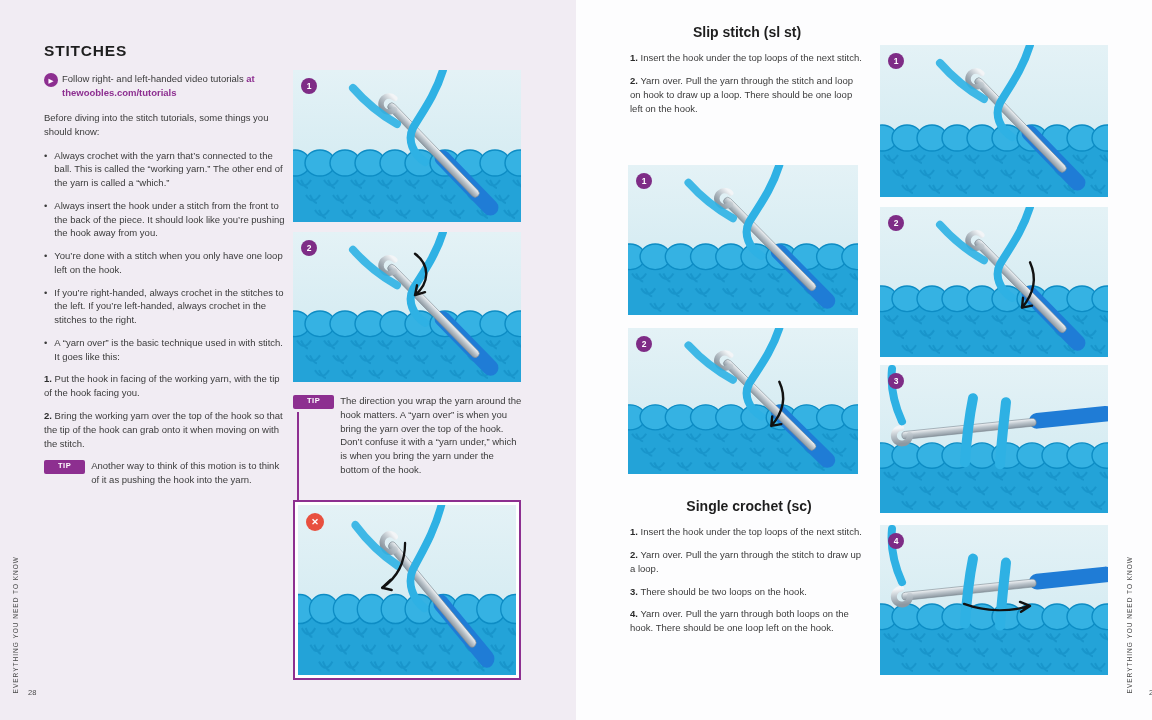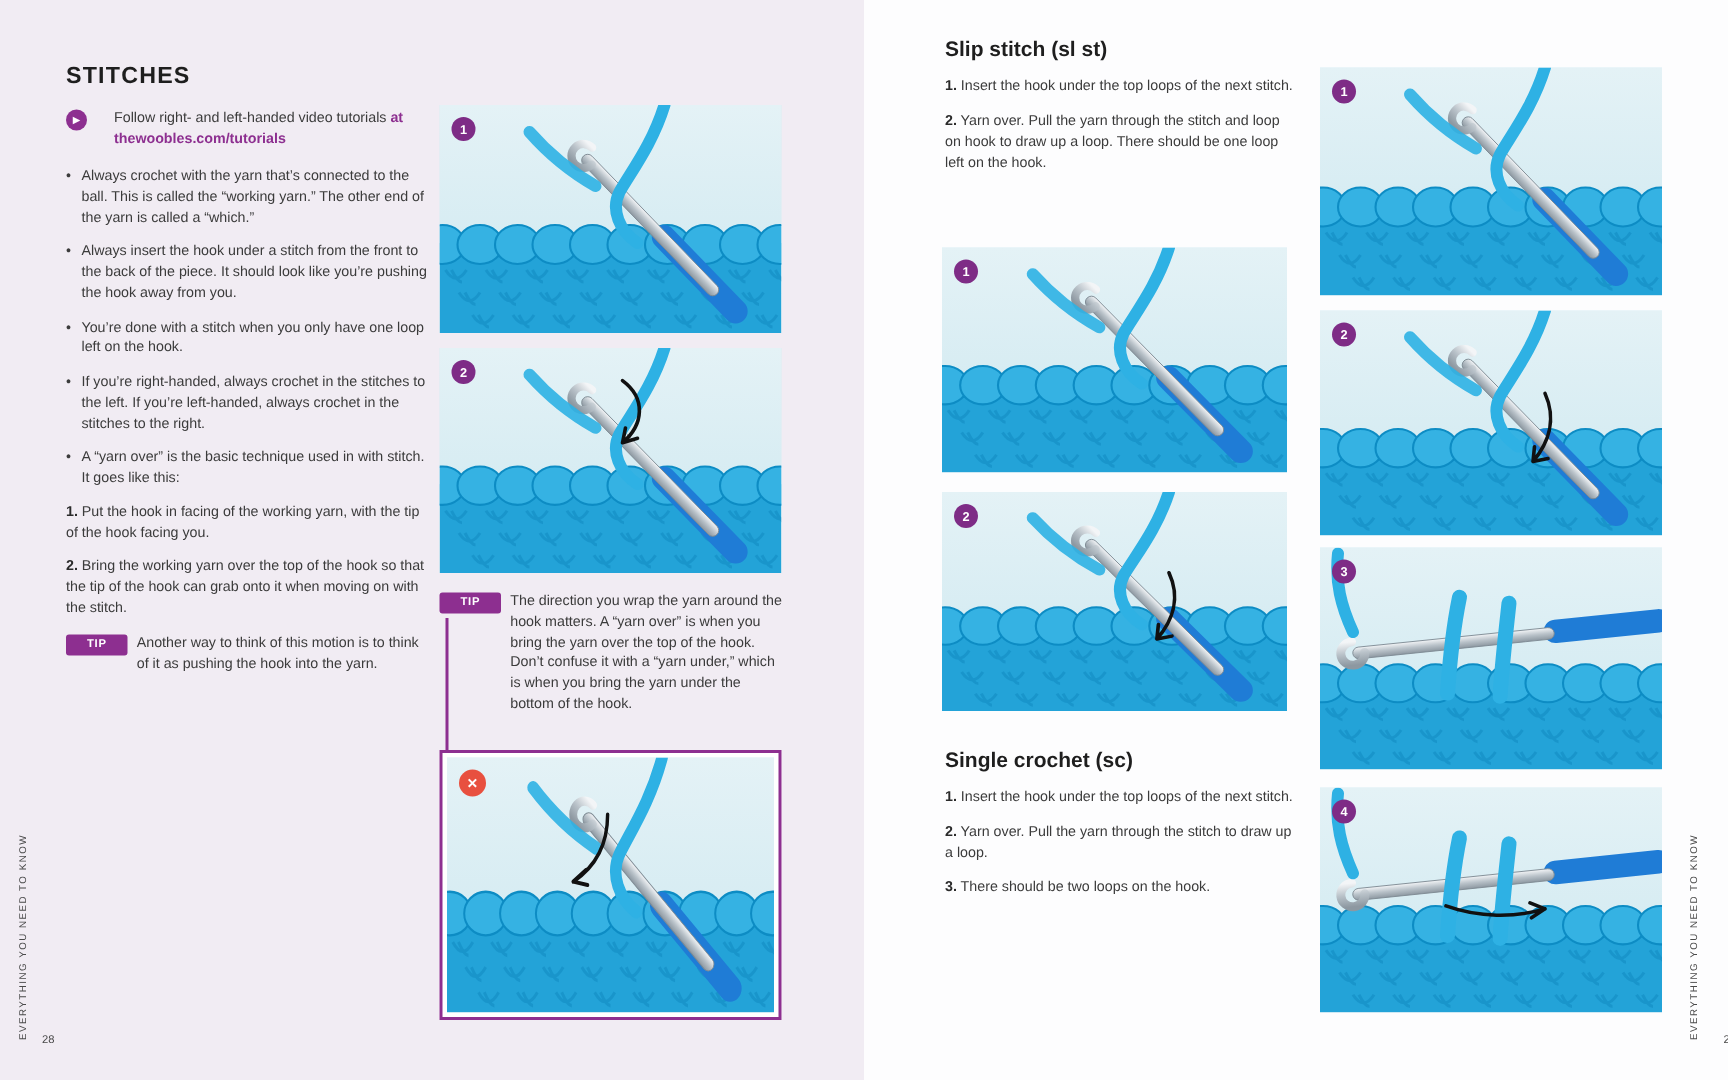--- a/index.html
+++ b/index.html
@@ -4,21 +4,21 @@
 <style>
   html,body{margin:0;padding:0;}
   body{width:1152px;height:720px;position:relative;font-family:"Liberation Sans",sans-serif;background:#e9e4ea;overflow:hidden;}
   .page{position:absolute;top:0;height:720px;width:576px;}
   .page-left{left:0;background:#f1ecf3;}
   .page-right{left:576px;background:#fdfdfe;}
 
   
   .lp-text{position:absolute;left:44px;top:40px;width:244px;color:#3b3b3b;font-size:9.5px;line-height:1.45;}
   .book-title{font-size:15.5px;font-weight:700;letter-spacing:.8px;color:#1e1e1e;margin:0 0 10px 0;}
-  .video-row{display:flex;gap:18px;margin-bottom:11px;}
+  .video-row{display:flex;gap:4px;margin-bottom:11px;}
   .play-icon{flex:0 0 14px;width:14px;height:14px;border-radius:50%;background:#8d2f90;color:#fff;display:flex;align-items:center;justify-content:center;font-size:6.5px;margin-top:1px;}
   .video-note{color:#3b3b3b;}
   .video-link{color:#8d2f90;font-weight:700;cursor:pointer;}
   .para{margin:0 0 10px 0;}
   .bullet-row{display:flex;gap:7px;margin-bottom:9px;}
   .bullet-dot{flex:0 0 auto;font-size:9.5px;line-height:1.45;}
   .step{margin:0 0 9px 0;}
   .step b{color:#2b2b2b;}
   .tip-row{display:flex;gap:6px;align-items:flex-start;margin-top:3px;}
   .tip-badge{flex:0 0 auto;background:#8d2f90;color:#fff;font-size:7.5px;font-weight:700;letter-spacing:.5px;padding:1px 14px 2px;border-radius:2px;margin-top:1px;}
@@ -34,21 +34,21 @@
 
   .side-tip{position:absolute;left:293px;top:394px;width:232px;display:flex;gap:6px;align-items:flex-start;color:#3b3b3b;font-size:9.5px;line-height:1.45;}
   .connector{position:absolute;left:297px;top:412px;width:2px;height:88px;background:#8d2f90;}
   .framed{position:absolute;left:293px;top:500px;width:228px;height:180px;border:2px solid #8d2f90;background:#fff;padding:3px;box-sizing:border-box;}
   .framed .photo{position:relative;width:100%;height:100%;left:0;top:0;}
 
   
   .rp-sec{position:absolute;width:234px;color:#3b3b3b;font-size:9.5px;line-height:1.45;}
   .rp-sec1{left:54px;top:22px;}
   .rp-sec2{left:54px;top:496px;width:238px;}
-  .sec-title{font-size:14px;font-weight:700;color:#1e1e1e;margin:0 0 9px 0;}
+  .sec-title{font-size:14px;font-weight:700;color:#1e1e1e;margin:0 0 9px 0;text-align:center;}
   .rp-mid1{left:52px;top:165px;width:230px;height:150px;}
   .rp-mid2{left:52px;top:328px;width:230px;height:146px;}
   .rp-r1{left:304px;top:45px;width:228px;height:152px;}
   .rp-r2{left:304px;top:207px;width:228px;height:150px;}
   .rp-r3{left:304px;top:365px;width:228px;height:148px;}
   .rp-r4{left:304px;top:525px;width:228px;height:150px;}
 
   
   .side-vert{position:absolute;writing-mode:vertical-rl;transform:rotate(180deg);font-size:6.5px;letter-spacing:1px;color:#4a4a4a;white-space:nowrap;}
   .lp-side{left:12px;top:556px;}
@@ -66,20 +66,21 @@
     <h1 class="book-title">STITCHES</h1>
 
     <div class="video-row">
       <span class="play-icon">▶</span>
       <span>
         <span class="video-note">Follow right- and left-handed video tutorials</span>
         <span class="video-link">at thewoobles.com/tutorials</span>
       </span>
     </div>
 
+    <p class="para">Before diving into the stitch tutorials, some things you should know:</p>
 
     <div class="bullet-row">
       <span class="bullet-dot">•</span>
       <span>Always crochet with the yarn that’s connected to the ball. This is called the “working yarn.” The other end of the yarn is called a “which.”</span>
     </div>
     <div class="bullet-row">
       <span class="bullet-dot">•</span>
       <span>Always insert the hook under a stitch from the front to the back of the piece. It should look like you’re pushing the hook away from you.</span>
     </div>
     <div class="bullet-row">
@@ -448,20 +449,21 @@
         <path d="M150,56 c8,18 2,34 -8,46 m0,0 l1,-10 m-1,10 l10,-2" stroke="#111" stroke-width="2.4" fill="none" stroke-linecap="round"></path>
   </svg>
       <div class="badge">2</div>
     </div>
 
   <div class="rp-sec rp-sec2">
     <h2 class="sec-title">Single crochet (sc)</h2>
     <p class="step"><b>1.</b> <span>Insert the hook under the top loops of the next stitch.</span></p>
     <p class="step"><b>2.</b> <span>Yarn over. Pull the yarn through the stitch to draw up a loop.</span></p>
     <p class="step"><b>3.</b> <span>There should be two loops on the hook.</span></p>
+    <p class="step"><b>4.</b> <span>Yarn over. Pull the yarn through both loops on the hook. There should be one loop left on the hook.</span></p>
   </div>
 
   <div class="photo rp-r1">
       <svg viewBox="0 0 228 152" preserveAspectRatio="none" xmlns="http://www.w3.org/2000/svg">
     <defs>
     <linearGradient id="sky5" x1="0" y1="0" x2="0" y2="1">
       <stop offset="0" stop-color="#e4f2f6"></stop>
             <stop offset="1" stop-color="#cde8f0"></stop>
     </linearGradient>
     <linearGradient id="met5" x1="0" y1="0" x2="0" y2="1">

